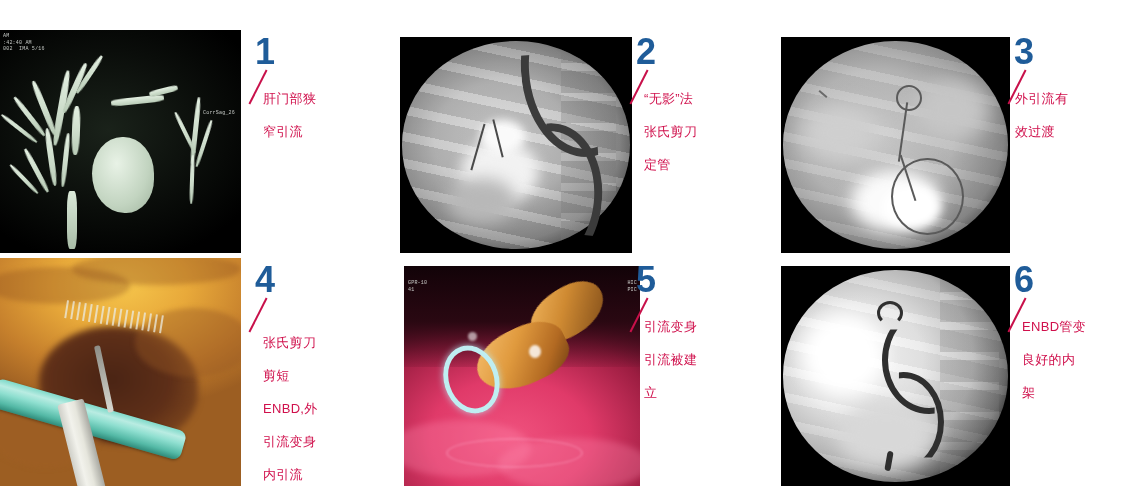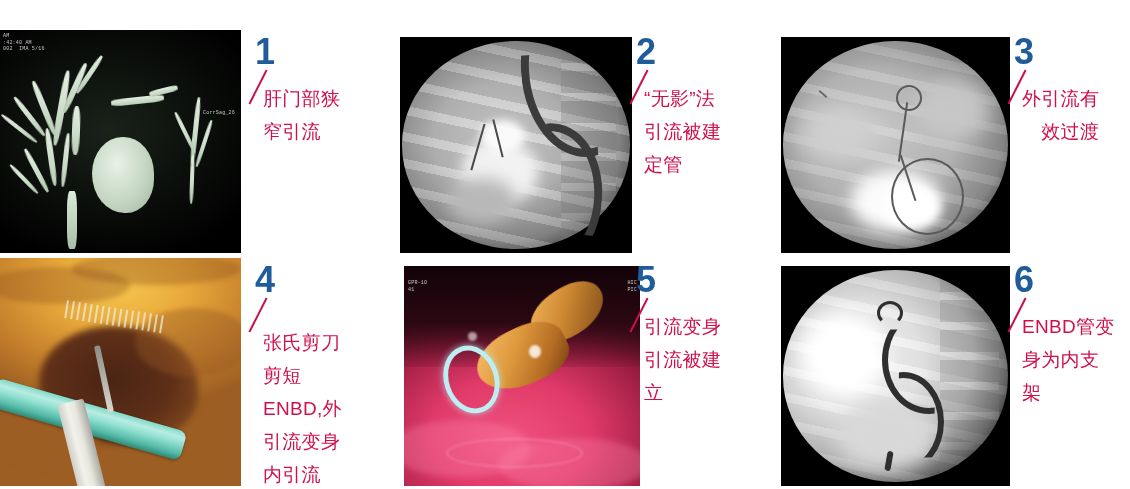--- a/index.html
+++ b/index.html
@@ -50,21 +50,21 @@
     height: 38px;
     background: #c8104a;
     transform: rotate(27deg);
     transform-origin: center;
   }
 
   
   .panel-caption {
     position: absolute;
     color: #d0104c;
-    font-size: 19px;
+    font-size: 13px;
     line-height: 33px;
     font-family: "Liberation Sans", "DejaVu Sans", sans-serif;
     white-space: pre-line;
     letter-spacing: 0.3px;
   }
 
   
 
   .img-base {
     width: 100%;
@@ -352,21 +352,21 @@
                     border-radius:50%; clip-path: polygon(42% 0, 100% 0, 100% 72%, 42% 72%); transform:rotate(6deg);"></div>
 
         <div style="position:absolute; left:33%; top:40%; width:1.5px; height:22%; background:#4a4a4a; transform:rotate(16deg);"></div>
         <div style="position:absolute; left:42%; top:38%; width:1.5px; height:18%; background:#4a4a4a; transform:rotate(-14deg);"></div>
       </div>
     </div>
     <div class="panel-caption-block" style="left:636px; top:34px; width:108px;">
       <div class="panel-number">2</div>
       <div class="panel-slash" style="left:2px; top:34px;"></div>
       <div class="panel-caption" style="left:8px; top:48px;">“无影”法
-引流被建
+张氏剪刀
 定管</div>
     </div>
   </div>
 
   <div class="panel">
     <div class="panel-figure" style="left:781px; top:37px; width:229px; height:216px;">
       <div class="img-base fluoro">
         <div class="field" style="background: radial-gradient(ellipse 70% 66% at 42% 46%, #d2d2d2 0%, #bcbcbc 48%, #8c8c8c 80%, #2e2e2e 100%);">
           <div class="ribs" style="opacity:0.55;"></div>
           <div class="blob" style="left:30%; top:62%; width:40%; height:30%; background:#fbfbfb; filter:blur(8px);"></div>
@@ -378,21 +378,21 @@
         <div style="position:absolute; left:50%; top:22%; width:22px; height:22px; border:2px solid #5a5a5a; border-radius:50%;"></div>
         <div style="position:absolute; left:53%; top:30%; width:2px; height:28%; background:#5a5a5a; transform:rotate(8deg);"></div>
         <div style="position:absolute; left:55%; top:54%; width:2px; height:22%; background:#5a5a5a; transform:rotate(-18deg);"></div>
         <div class="scope" style="left:48%; top:56%; width:30%; height:34%; border-width:2px; border-color:#5a5a5a;"></div>
         <div style="position:absolute; left:16%; top:26%; width:10px; height:2px; background:#6a6a6a; transform:rotate(40deg);"></div>
       </div>
     </div>
     <div class="panel-caption-block" style="left:1014px; top:34px; width:110px;">
       <div class="panel-number">3</div>
       <div class="panel-slash" style="left:2px; top:34px;"></div>
-      <div class="panel-caption" style="left:8px; top:48px;text-align:right;">外引流有
+      <div class="panel-caption" style="left:1px; top:48px;">外引流有
 效过渡</div>
     </div>
   </div>
 
   <div class="panel">
     <div class="panel-figure" style="left:0px; top:258px; width:241px; height:228px;">
       <div class="img-base endo-duo">
         <div class="fold" style="left:-6%; top:4%;  width:60%; height:16%;"></div>
         <div class="fold" style="left:30%; top:-2%; width:70%; height:14%;"></div>
         <div class="dark-lumen"></div>
@@ -458,18 +458,18 @@
                     clip-path: polygon(0 22%, 56% 22%, 56% 100%, 0 100%);"></div>
         <div class="scope" style="left:36%; top:48%; width:30%; height:40%; border-width:6px; border-color:#2f2f2f;
                     clip-path: polygon(44% 0, 100% 0, 100% 86%, 44% 86%);"></div>
         <div style="position:absolute; left:46%; top:84%; width:6px; height:20px; background:#2f2f2f; border-radius:3px; transform:rotate(10deg);"></div>
       </div>
     </div>
     <div class="panel-caption-block" style="left:1014px; top:262px; width:116px;">
       <div class="panel-number">6</div>
       <div class="panel-slash" style="left:2px; top:34px;"></div>
       <div class="panel-caption" style="left:8px; top:48px;">ENBD管变
-身为内支
+良好的内
 架</div>
     </div>
   </div>
 
 </div>
 
 </body></html>

